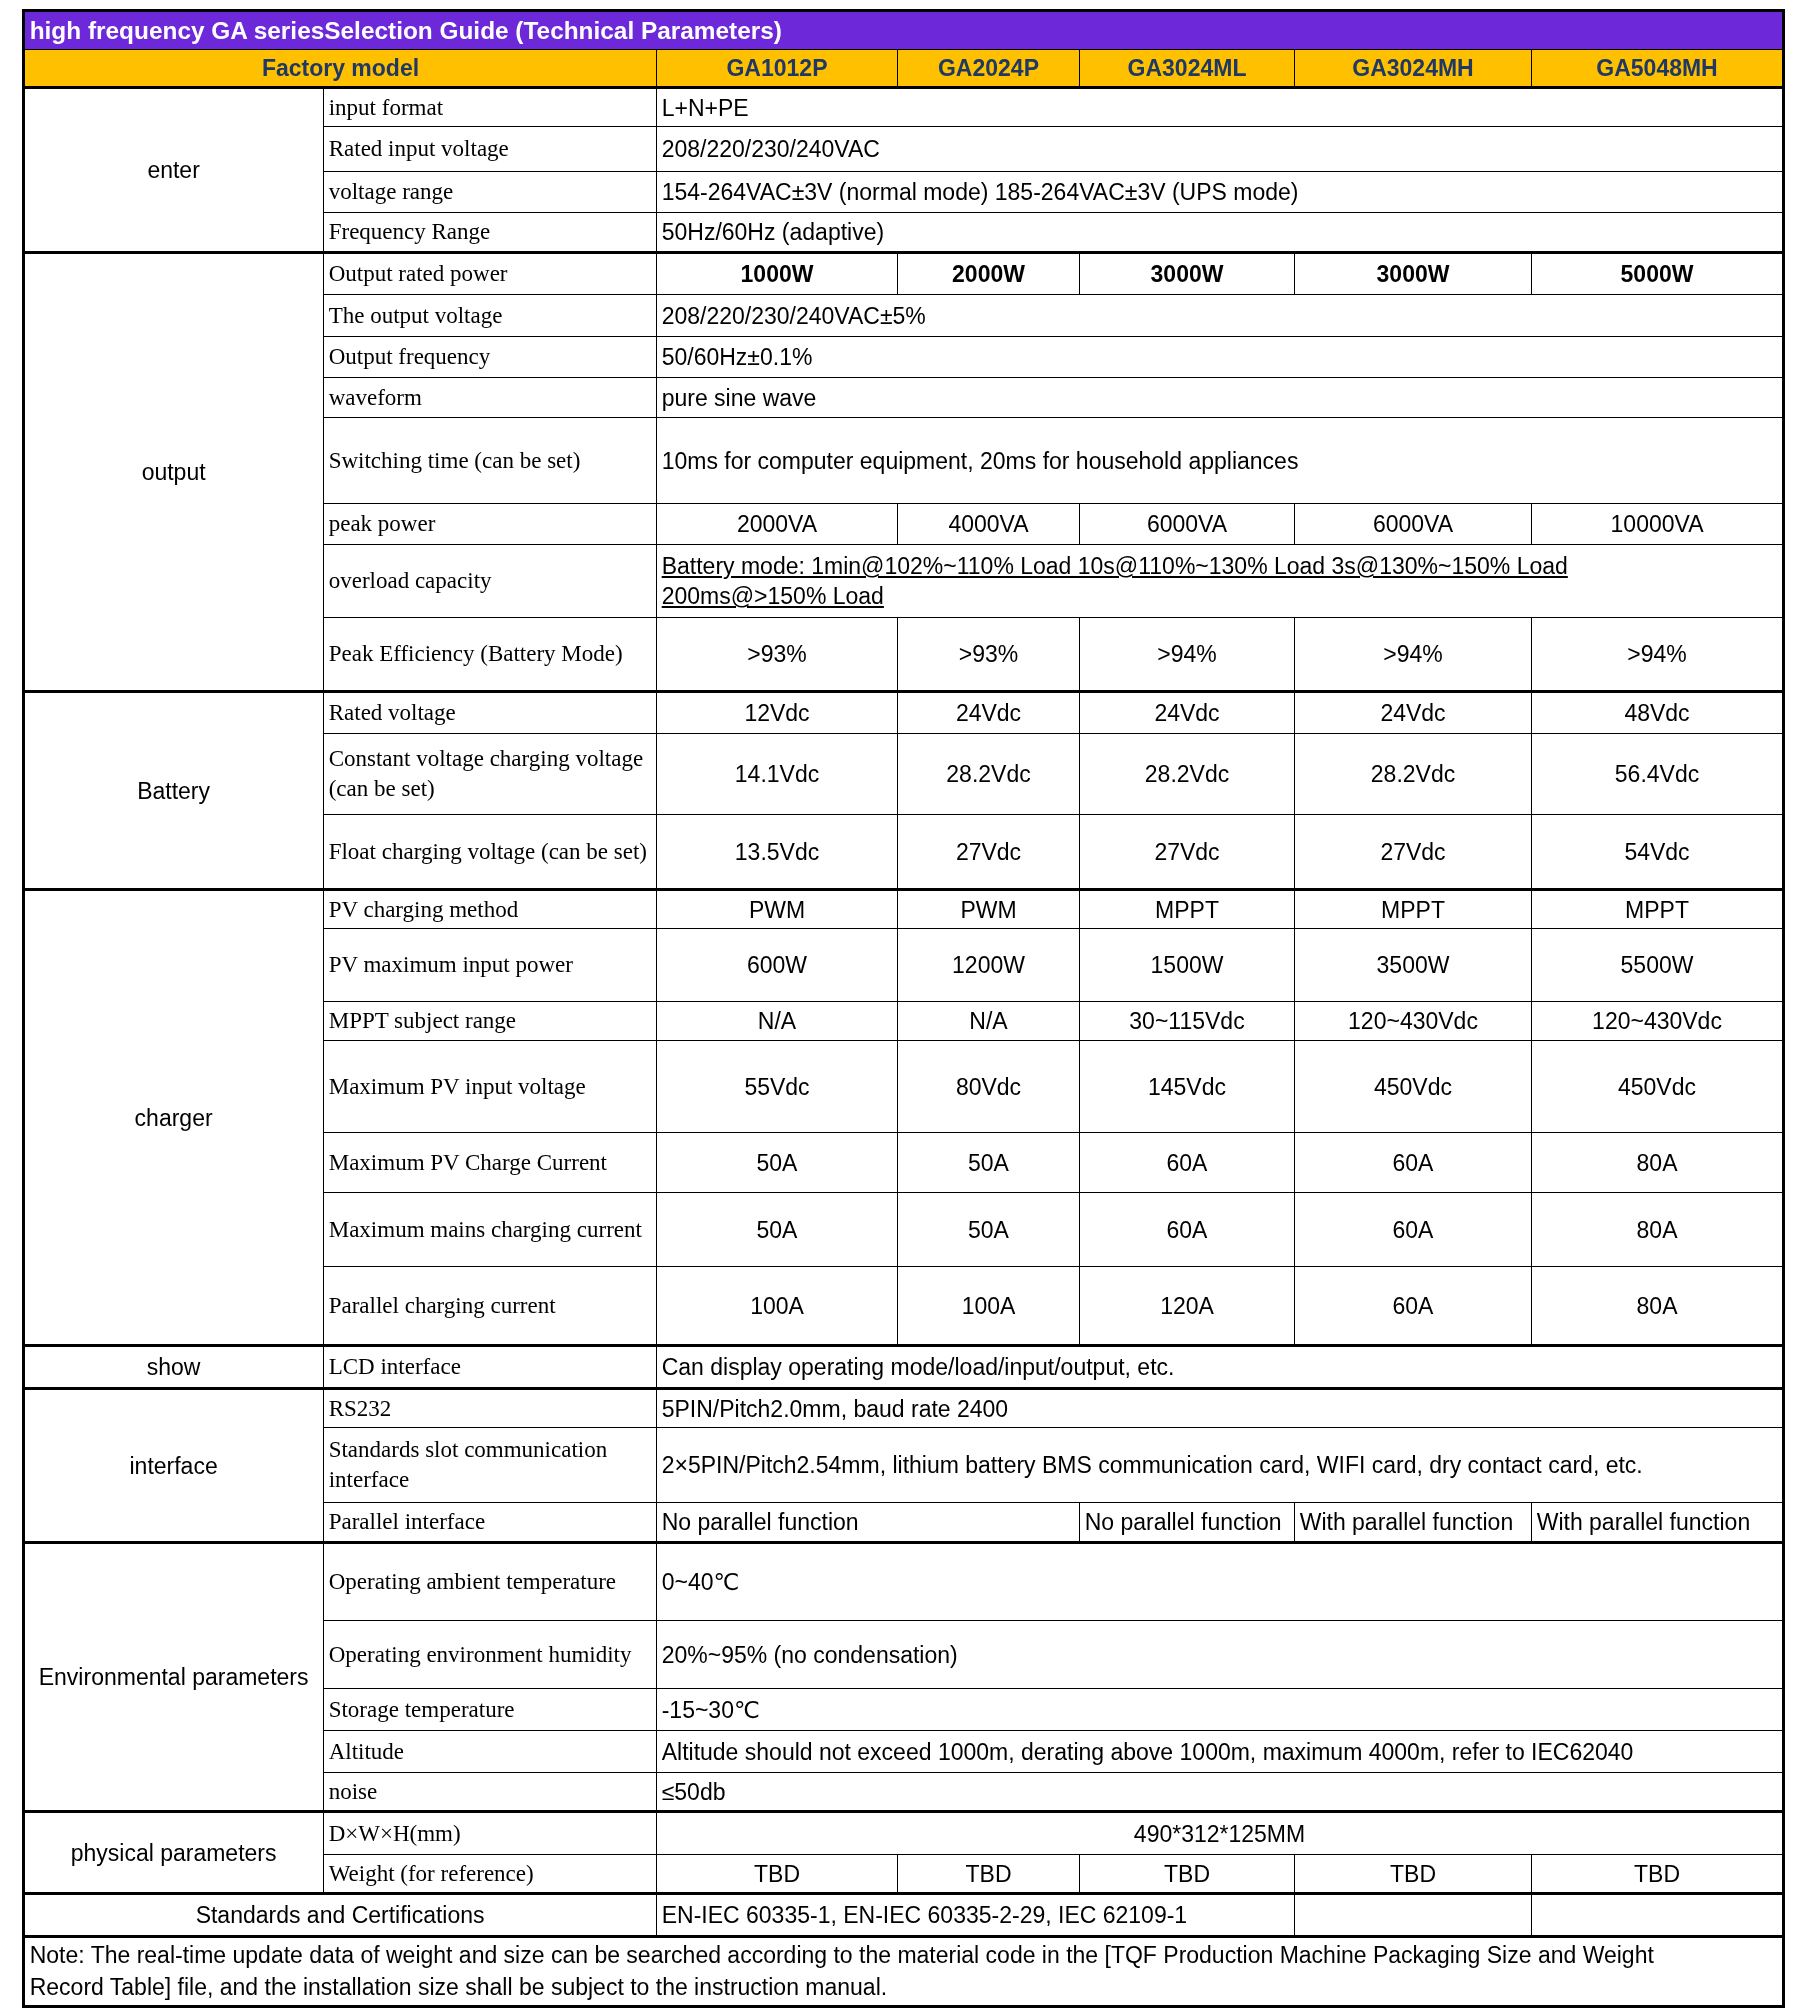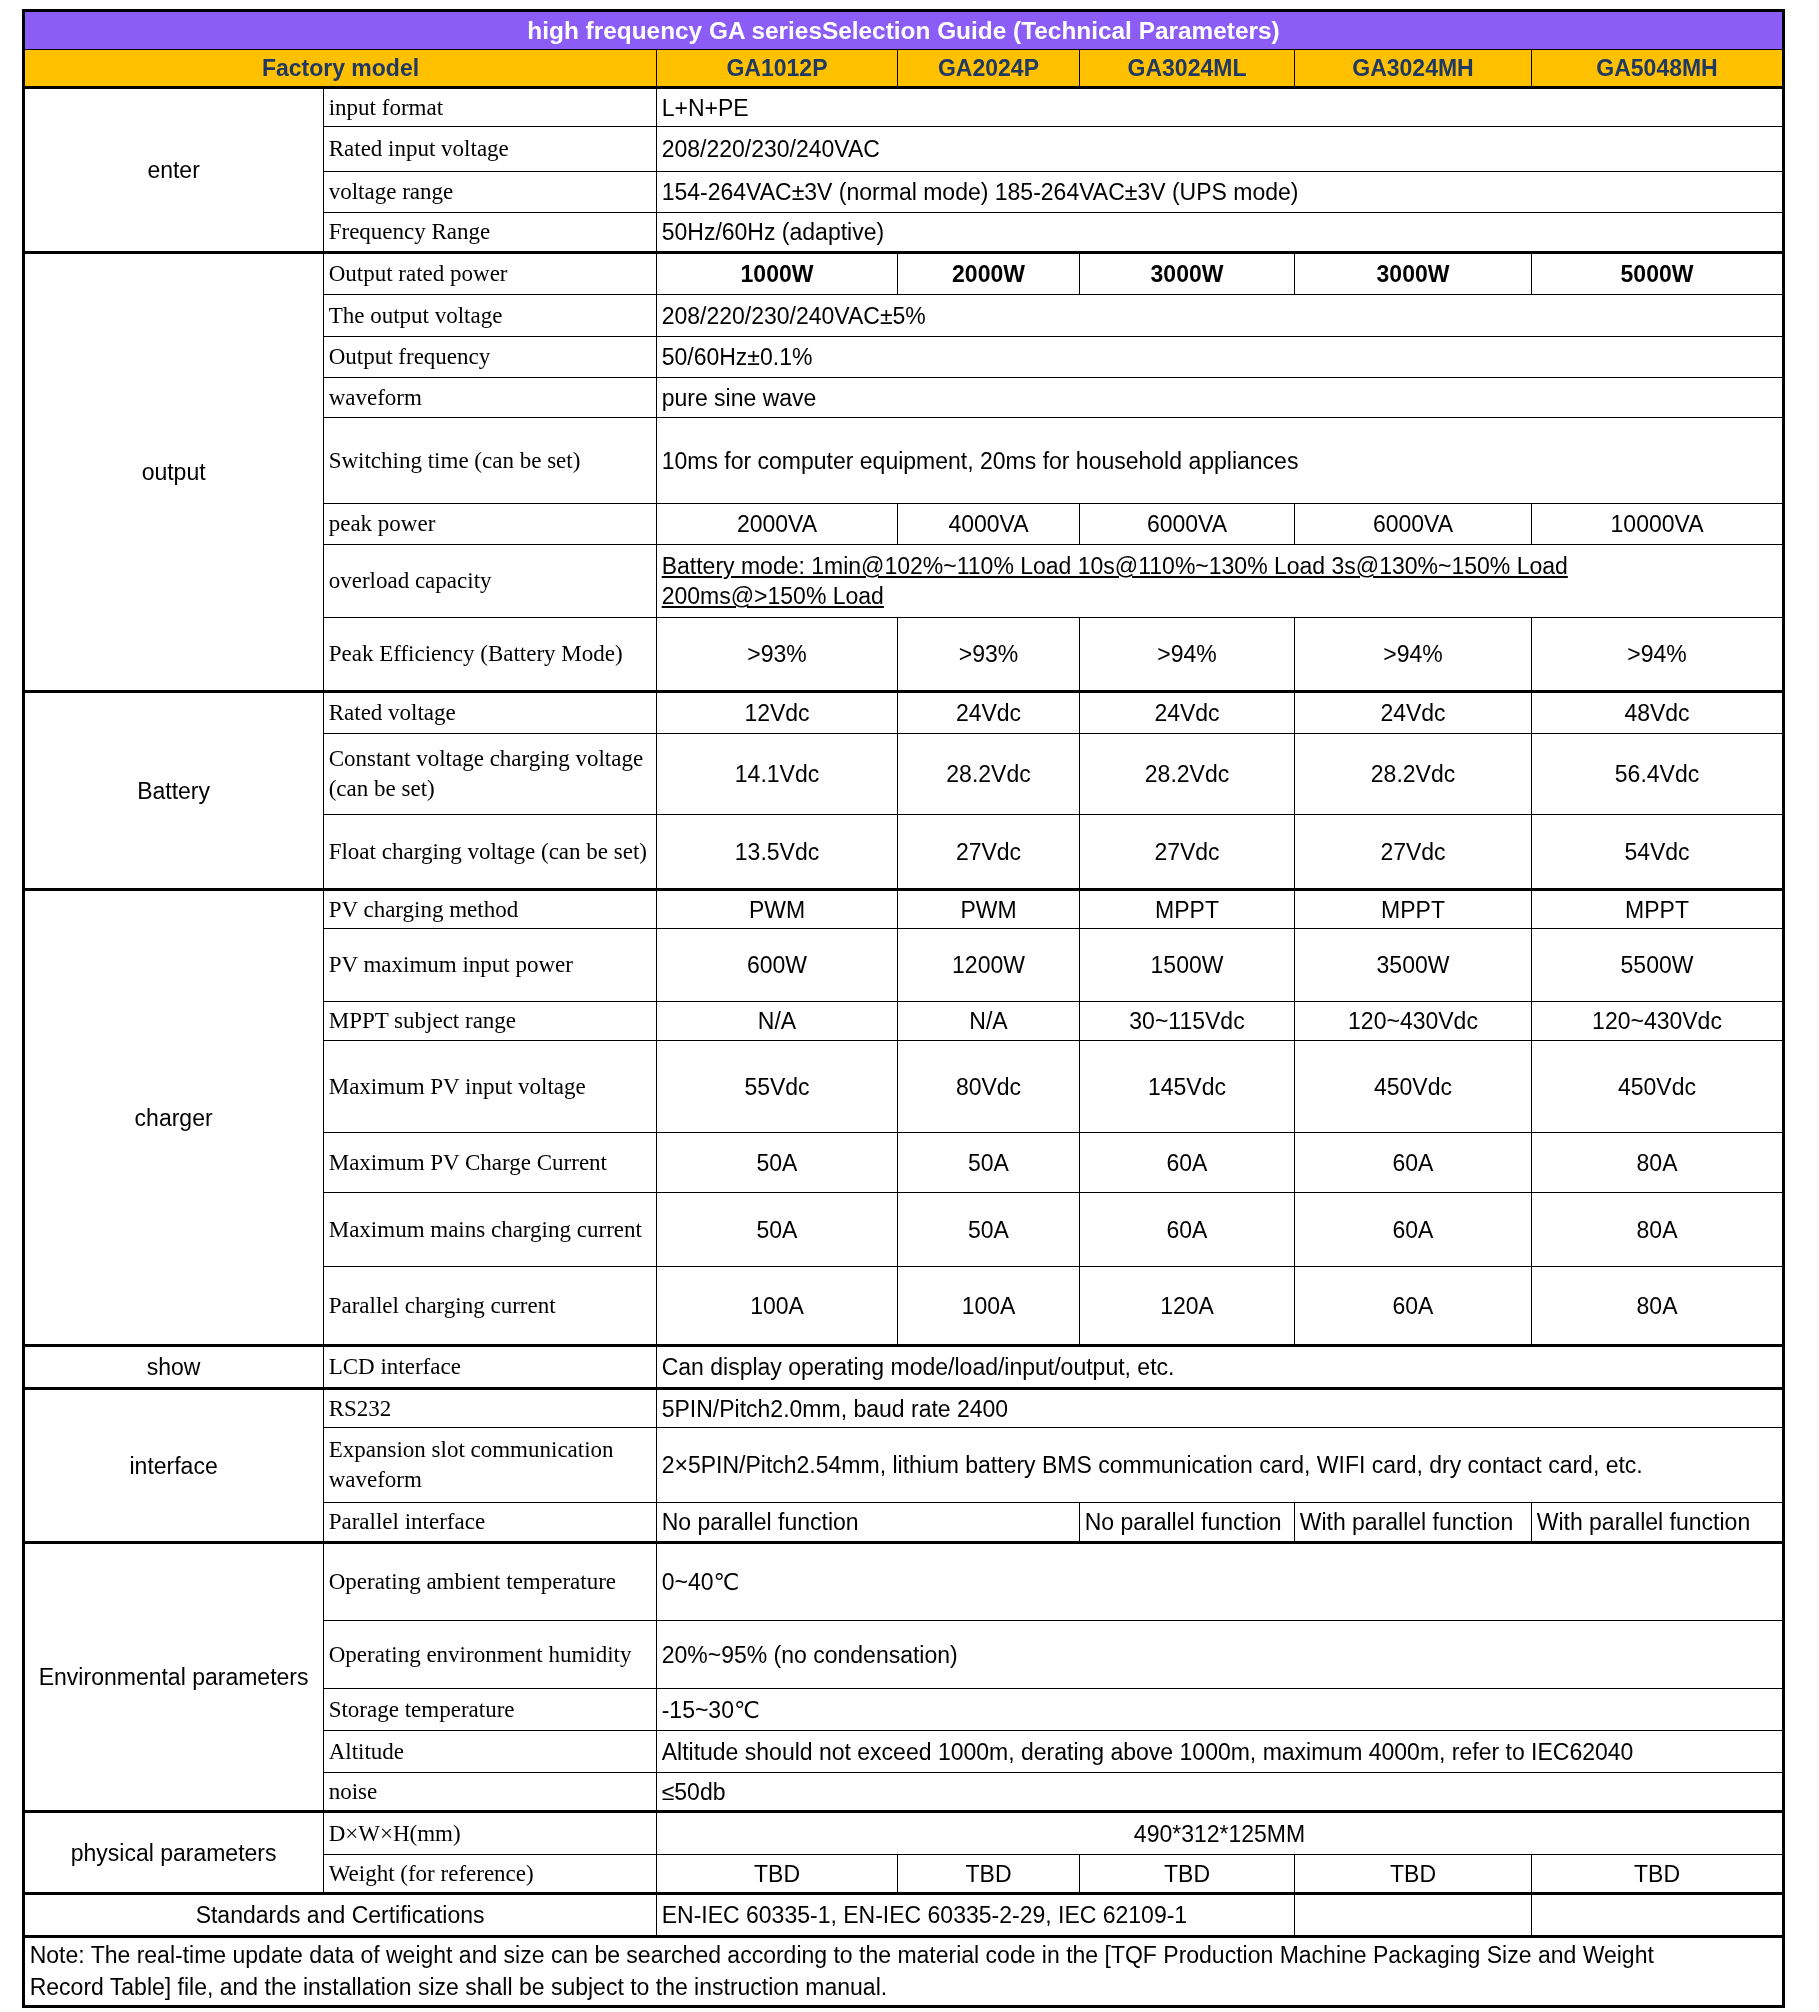--- a/index.html
+++ b/index.html
@@ -14,22 +14,22 @@
     border:3.1px solid #000;
   }
   td{
     border:1.6px solid #000;vertical-align:middle;
     padding:1.6px 4.7px;line-height:1.32;overflow:hidden;
     word-wrap:break-word;
   }
   tr.sb td{border-top:3.9px solid #000;}
   tr.hdr-row td{border-bottom:3.9px solid #000;}
   .title-cell{
-    background:#8b5cf6;color:#ffffff;font-weight:bold;
-    font-size:24.4px;text-align:center;border:1.6px solid #000;
+    background:#6d28d9;color:#ffffff;font-weight:bold;
+    font-size:24.4px;border:1.6px solid #000;
   }
   .hdr{
     background:#FFC000;color:#1F3864;font-weight:bold;text-align:center;
   }
   .sec{text-align:center;padding-left:3.9px;}
   .param{text-align:left;font-family:Liberation Serif, serif;}
   .val{text-align:center;padding:1.6px 1.6px;}
   .sv{text-align:left;}
   .b{font-weight:bold;}
   .pre{white-space:pre-line;text-decoration:underline;}
@@ -218,21 +218,21 @@
     <td class="param">LCD interface</td>
     <td class="sv" colspan="5">Can display operating mode/load/input/output, etc.</td>
   </tr>
 
   <tr class="sb" style="height:39px">
     <td class="sec" rowspan="3">interface</td>
     <td class="param">RS232</td>
     <td class="sv" colspan="5">5PIN/Pitch2.0mm, baud rate 2400</td>
   </tr>
   <tr style="height:75px">
-    <td class="param">Expansion slot communication waveform</td>
+    <td class="param">Standards slot communication interface</td>
     <td class="sv" colspan="5">2×5PIN/Pitch2.54mm, lithium battery BMS communication card, WIFI card, dry contact card, etc.</td>
   </tr>
   <tr style="height:40px">
     <td class="param">Parallel interface</td>
     <td class="sv" colspan="2">No parallel function</td>
     <td class="sv">No parallel function</td>
     <td class="sv">With parallel function</td>
     <td class="sv">With parallel function</td>
   </tr>
 

